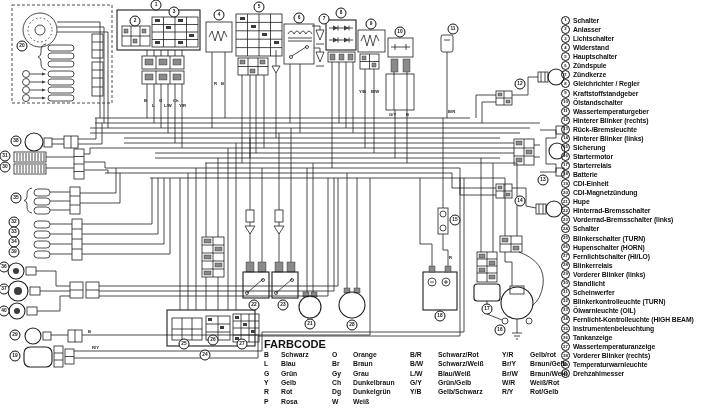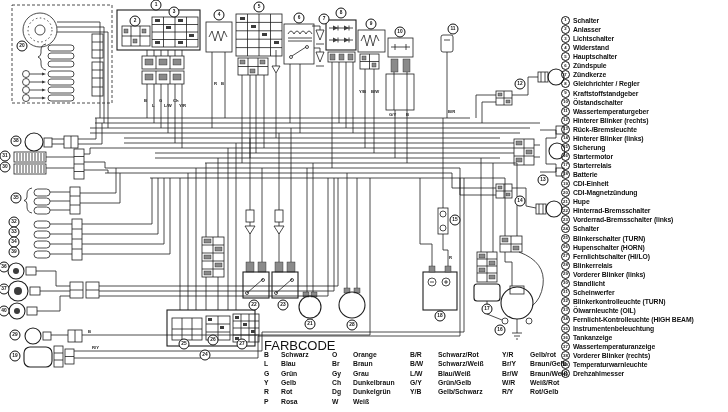--- a/index.html
+++ b/index.html
@@ -17,21 +17,21 @@
     font-size:4.8px;font-weight:bold;transform:translate(-50%,-50%);line-height:1;}
   
   #wlabels span{position:absolute;font-size:4.2px;font-weight:bold;color:#222;line-height:1;}
   
   #legend{position:absolute;left:561px;top:16px;width:166px;}
   #legend .leg-item{height:9.07px;display:flex;align-items:center;gap:3px;white-space:nowrap;}
   #legend .circ{flex:0 0 auto;width:7px;height:7px;border:0.8px solid #111;border-radius:50%;
     display:flex;align-items:center;justify-content:center;font-size:4.3px;font-weight:bold;line-height:1;}
   #legend .lbl{font-size:6.8px;font-weight:bold;letter-spacing:-0.1px;}
   
-  #farbcode .fc-title{position:absolute;left:264px;top:338px;font-size:13px;font-weight:normal;}
+  #farbcode .fc-title{position:absolute;left:264px;top:338px;font-size:11px;font-weight:bold;}
   .fc-col{position:absolute;top:350px;}
   .fc-row{display:flex;height:9.3px;align-items:center;}
   .fc-code{font-size:6.8px;font-weight:bold;}
   .fc-name{font-size:6.8px;font-weight:bold;white-space:nowrap;}
 </style>
 </head>
 <body>
 
 <div class="screen">
 

